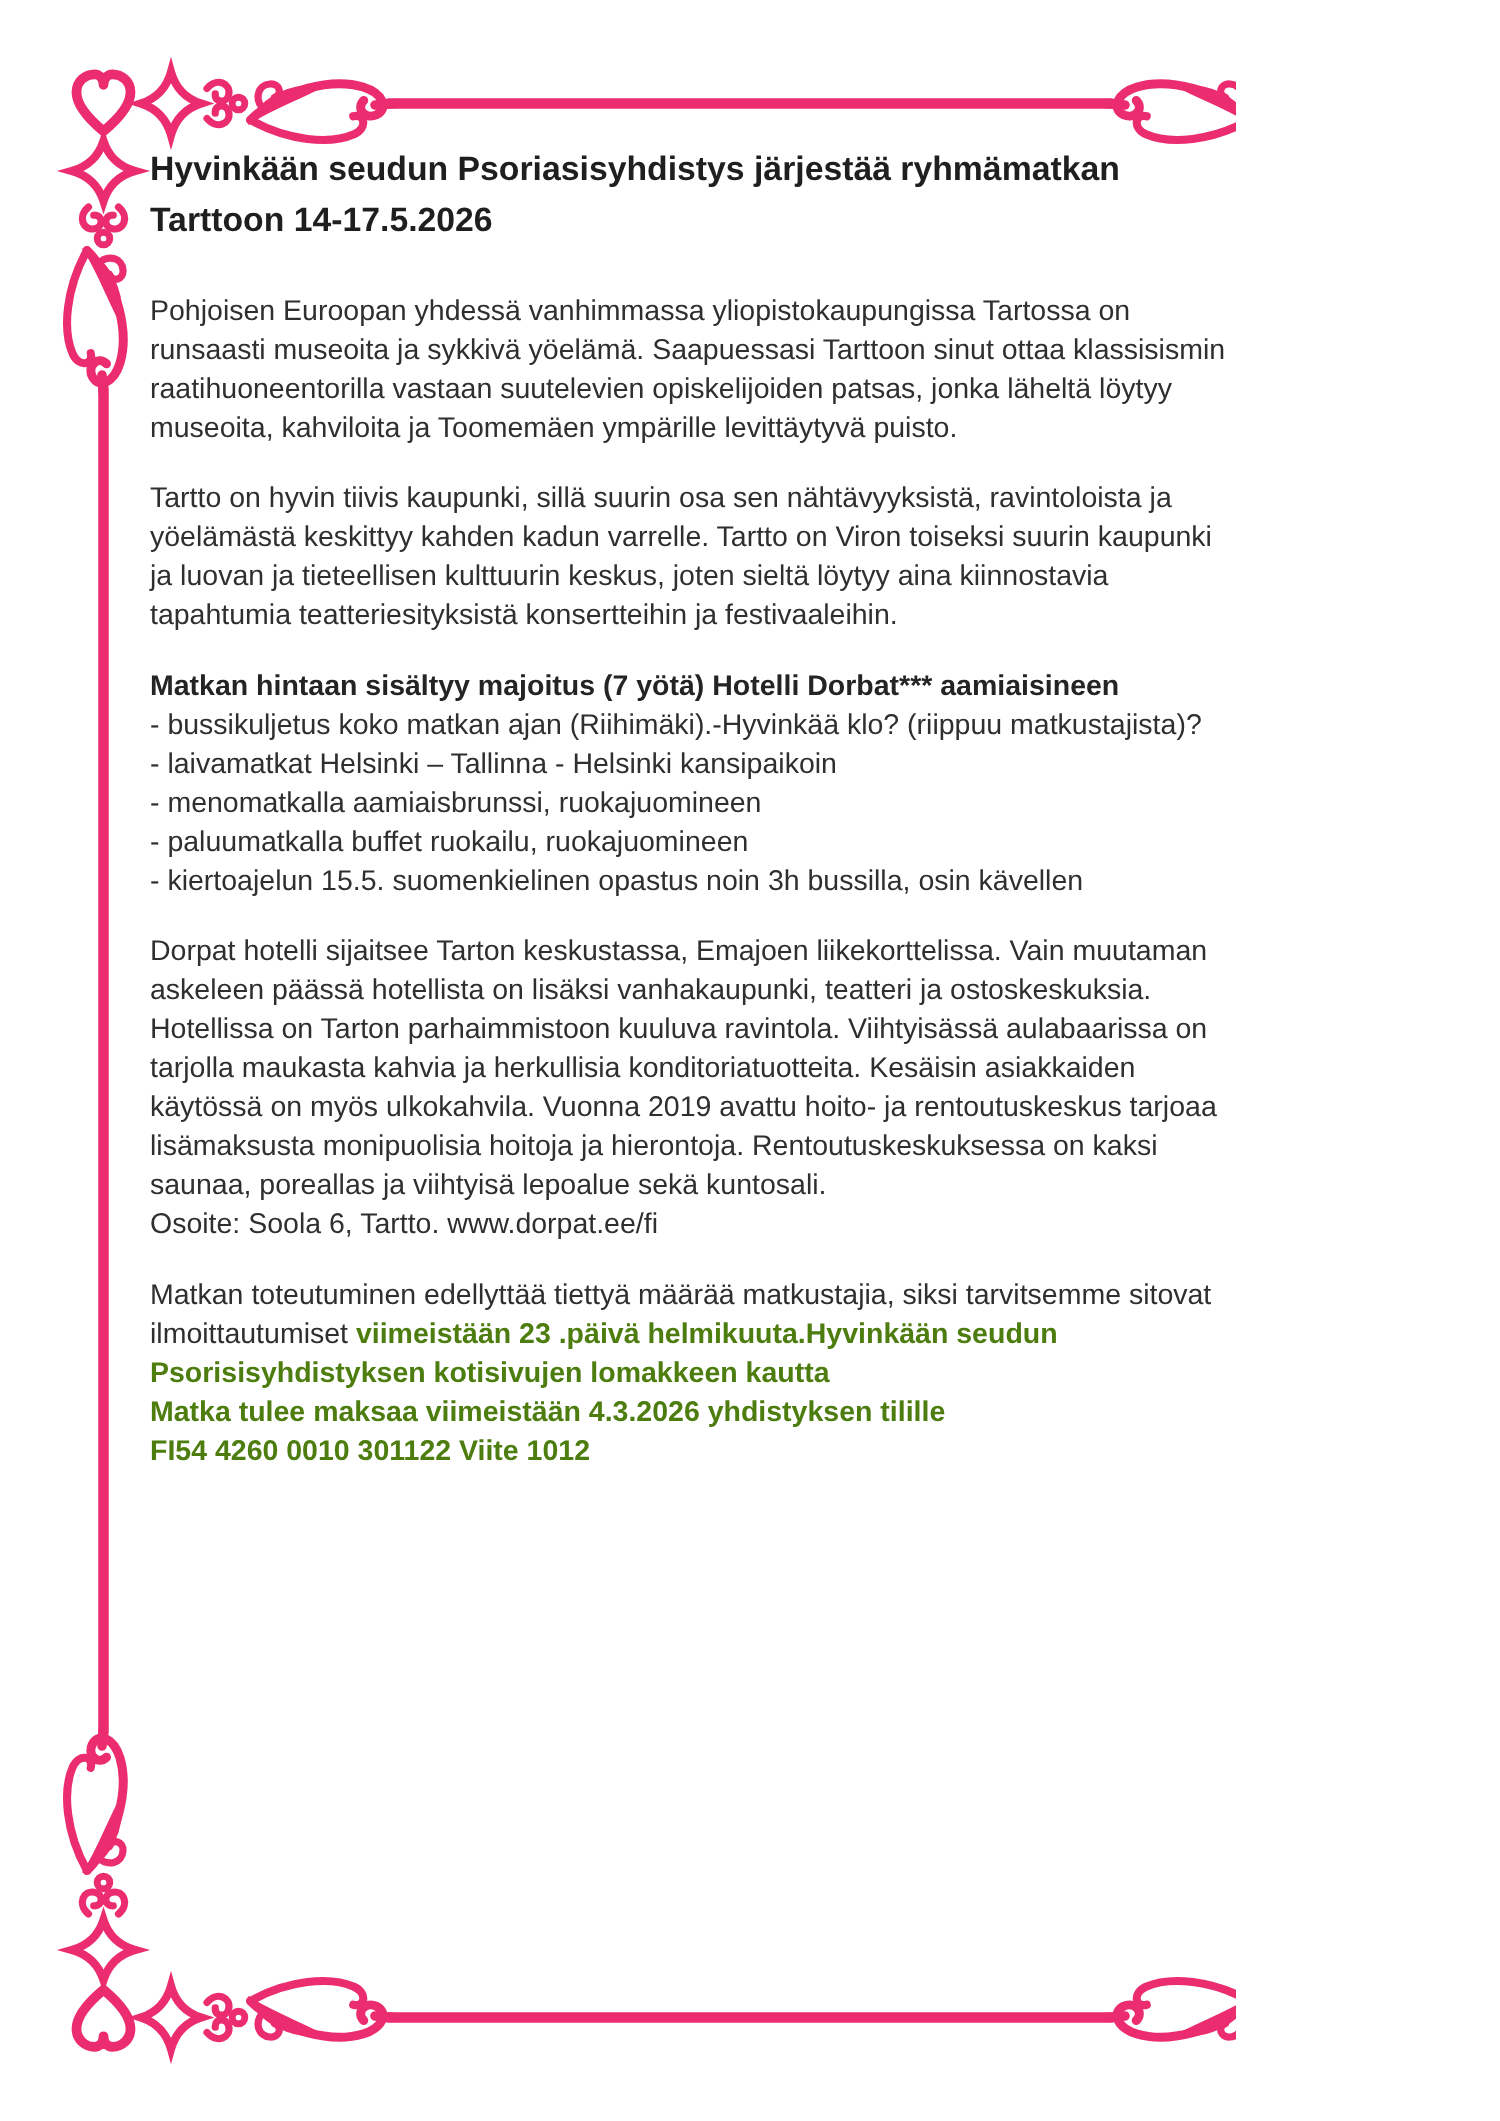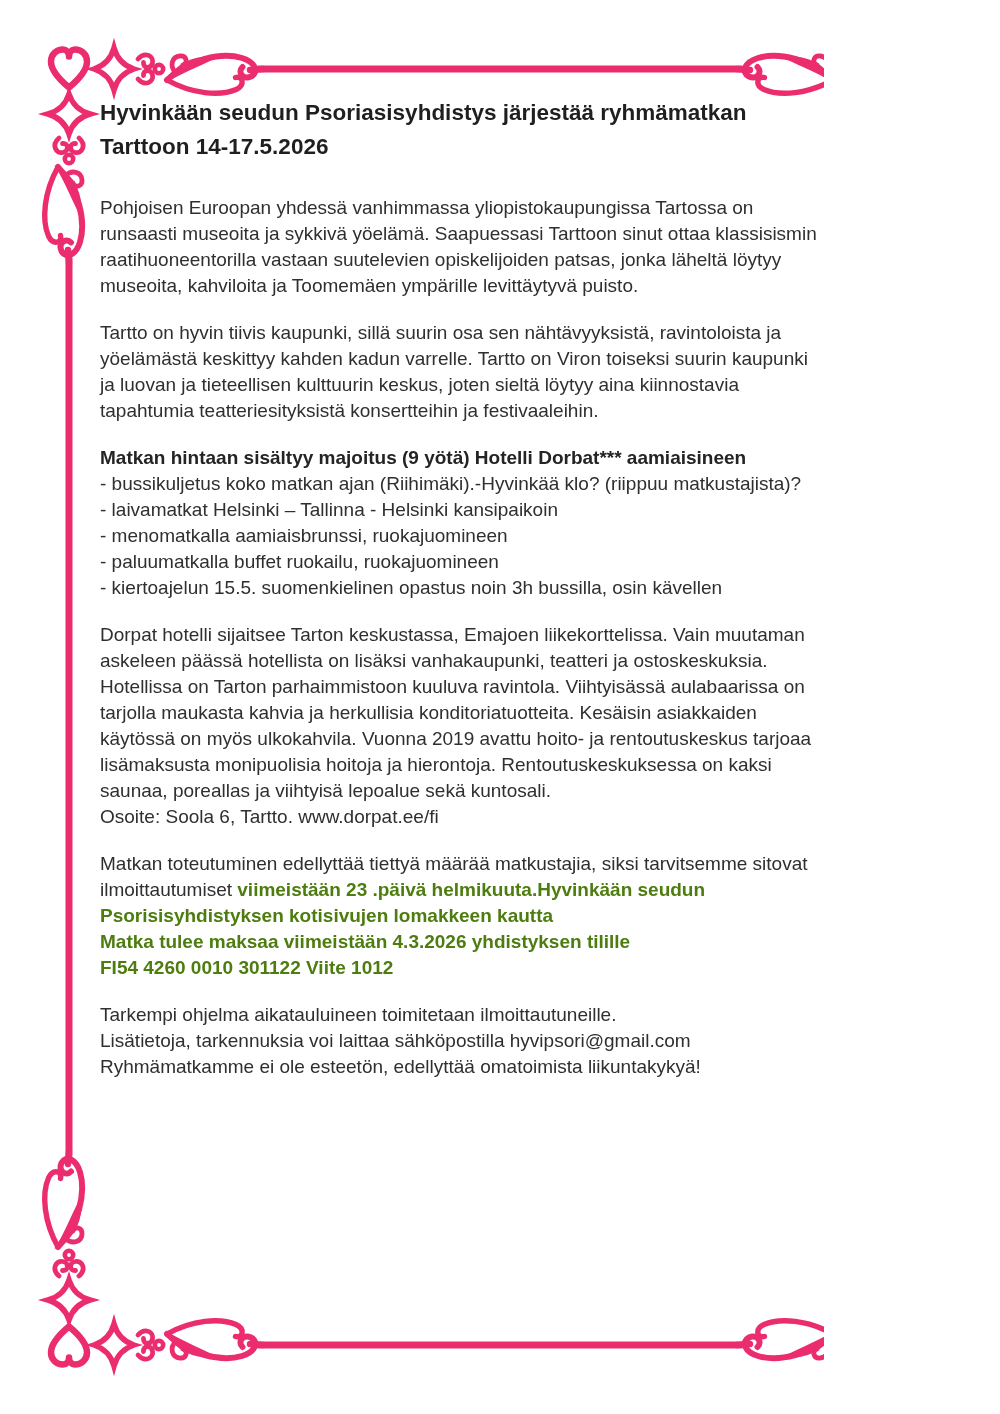--- a/index.html
+++ b/index.html
@@ -89,25 +89,24 @@
   </svg>
 
   <div class="content">
 
     <h1 class="title">Hyvinkään seudun Psoriasisyhdistys järjestää ryhmämatkan<br>Tarttoon 14-17.5.2026</h1>
 
     <p class="para">Pohjoisen Euroopan yhdessä vanhimmassa yliopistokaupungissa Tartossa on<br>runsaasti museoita ja sykkivä yöelämä. Saapuessasi Tarttoon sinut ottaa klassisismin<br>raatihuoneentorilla vastaan suutelevien opiskelijoiden patsas, jonka läheltä löytyy<br>museoita, kahviloita ja Toomemäen ympärille levittäytyvä puisto.</p>
 
     <p class="para">Tartto on hyvin tiivis kaupunki, sillä suurin osa sen nähtävyyksistä, ravintoloista ja<br>yöelämästä keskittyy kahden kadun varrelle. Tartto on Viron toiseksi suurin kaupunki<br>ja luovan ja tieteellisen kulttuurin keskus, joten sieltä löytyy aina kiinnostavia<br>tapahtumia teatteriesityksistä konsertteihin ja festivaaleihin.</p>
 
-    <p class="para heading">Matkan hintaan sisältyy majoitus (9 yötä) Hotelli Dorbat*** aamiaisineen</p>
+    <p class="para heading">Matkan hintaan sisältyy majoitus (7 yötä) Hotelli Dorbat*** aamiaisineen</p>
 
     <p class="para">- bussikuljetus koko matkan ajan (Riihimäki).-Hyvinkää klo? (riippuu matkustajista)?<br>- laivamatkat Helsinki – Tallinna - Helsinki kansipaikoin<br>- menomatkalla aamiaisbrunssi, ruokajuomineen<br>- paluumatkalla buffet ruokailu, ruokajuomineen<br>- kiertoajelun 15.5. suomenkielinen opastus noin 3h bussilla, osin kävellen</p>
 
     <p class="para">Dorpat hotelli sijaitsee Tarton keskustassa, Emajoen liikekorttelissa. Vain muutaman<br>askeleen päässä hotellista on lisäksi vanhakaupunki, teatteri ja ostoskeskuksia.<br>Hotellissa on Tarton parhaimmistoon kuuluva ravintola. Viihtyisässä aulabaarissa on<br>tarjolla maukasta kahvia ja herkullisia konditoriatuotteita. Kesäisin asiakkaiden<br>käytössä on myös ulkokahvila. Vuonna 2019 avattu hoito- ja rentoutuskeskus tarjoaa<br>lisämaksusta monipuolisia hoitoja ja hierontoja. Rentoutuskeskuksessa on kaksi<br>saunaa, poreallas ja viihtyisä lepoalue sekä kuntosali.<br>Osoite: Soola 6, Tartto. www.dorpat.ee/fi</p>
 
     <p class="para"><span>Matkan toteutuminen edellyttää tiettyä määrää matkustajia, siksi tarvitsemme sitovat</span><br><span>ilmoittautumiset </span><span class="bold">viimeistään 23 .päivä helmikuuta.Hyvinkään seudun</span><br><span class="bold">Psorisisyhdistyksen kotisivujen lomakkeen kautta</span><br><span class="bold">Matka tulee maksaa viimeistään 4.3.2026 yhdistyksen tilille</span><br><span class="bold">FI54 4260 0010 301122 Viite 1012</span></p>
 
 
-    <p class="para">Tarkempi ohjelma aikatauluineen toimitetaan ilmoittautuneille.<br>Lisätietoja, tarkennuksia voi laittaa sähköpostilla hyvipsori@gmail.com<br>Ryhmämatkamme ei ole esteetön, edellyttää omatoimista liikuntakykyä!</p>
 
   </div>
 </div>
 
 </body></html>

